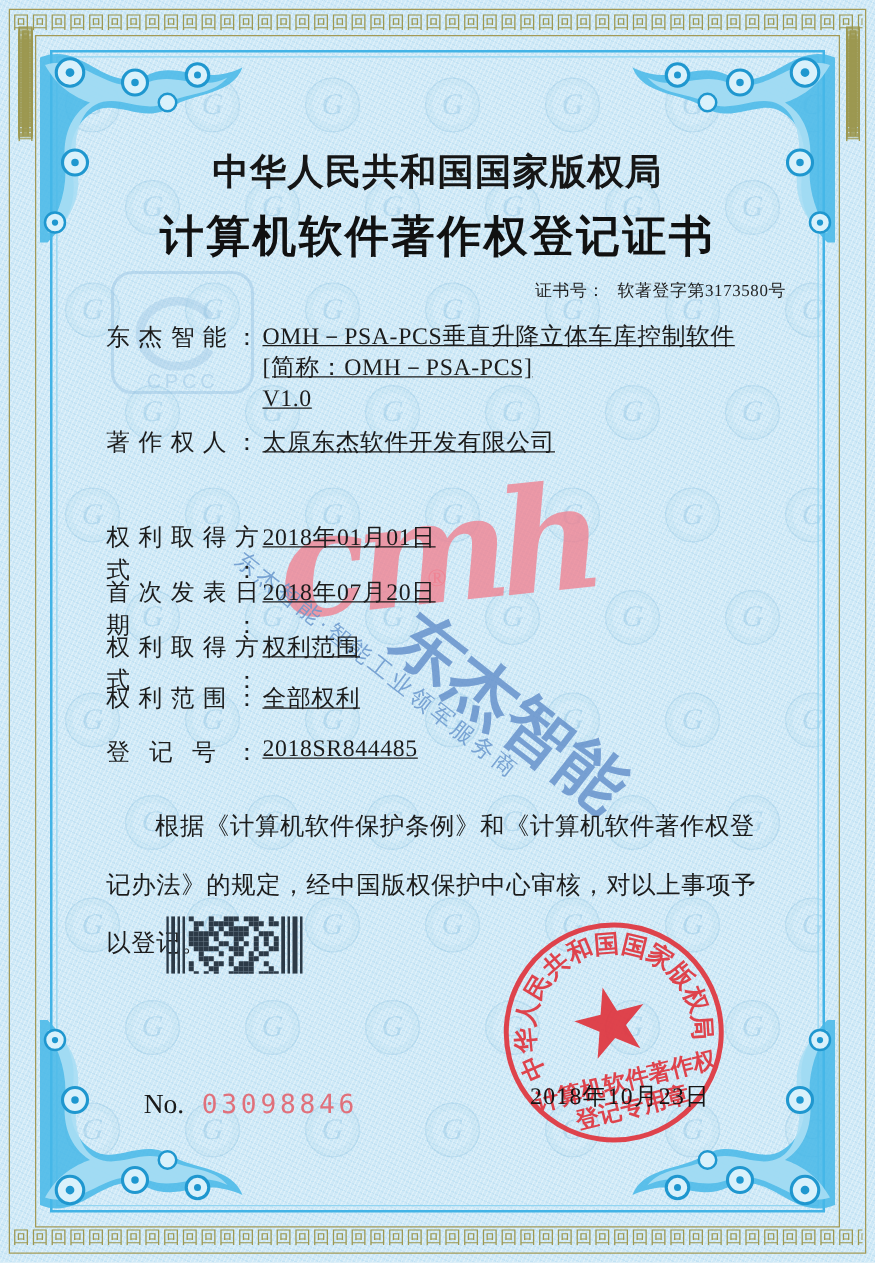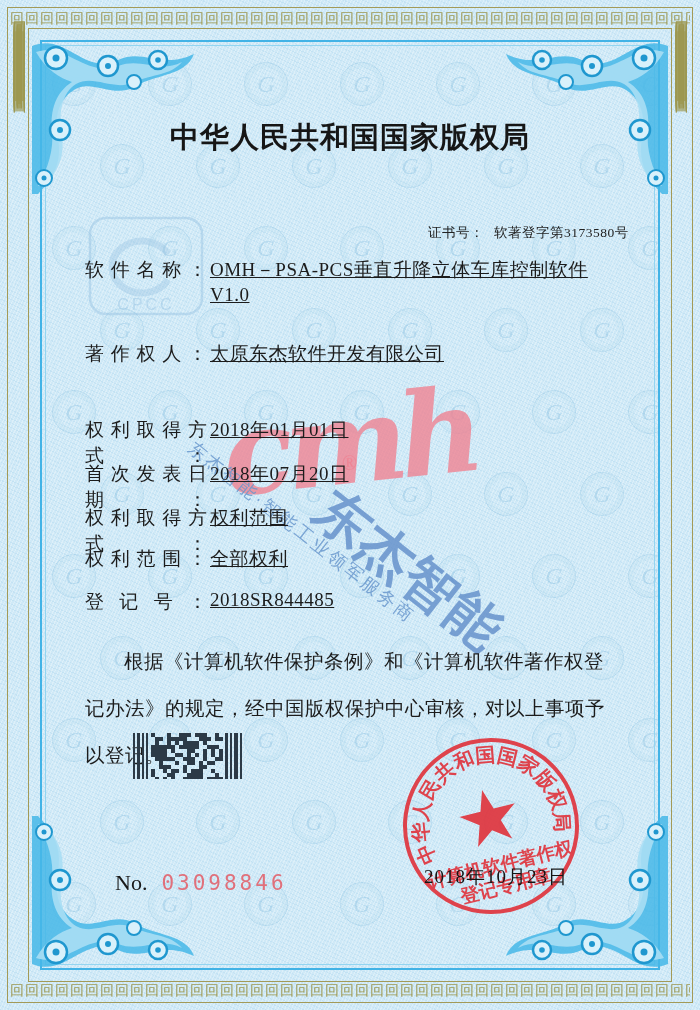--- a/index.html
+++ b/index.html
@@ -201,33 +201,35 @@
       <use href="#flourish"></use>
     </svg>
 
   <svg class="abs cpcc" viewBox="0 0 120 112">
     <rect x="4" y="4" width="112" height="96" rx="16" fill="none" stroke="#9cc6e4" stroke-width="2.5"></rect>
     <path d="M82,40 A30,26 0 1 0 82,66" fill="none" stroke="#9cc6e4" stroke-width="7" opacity=".8"></path>
     <text x="60" y="96" text-anchor="middle" font-size="16" letter-spacing="3" fill="#9cc6e4" font-family="Liberation Sans, sans-serif">CPCC</text>
   </svg>
 
   <div class="abs authority">中华人民共和国国家版权局</div>
+  <div class="abs main-title">计算机软件著作权登记证书</div>
   <div class="abs cert-no">
     <span>证书号：</span><span class="gap"></span><span>软著登字第3173580号</span>
   </div>
 
   <div class="abs wm wm-cmh">cmh</div>
   <div class="abs wm wm-reg">®</div>
   <div class="abs wm wm-tagline">东杰智能·智能工业领军服务商</div>
   <div class="abs wm wm-brand">东杰智能</div>
 
   <div class="abs row" style="top:257px">
-    <span class="label">软件名称：</span>
+    <span class="label">东杰智能：</span>
     <span class="value">
       <span class="vline">OMH－PSA-PCS垂直升降立体车库控制软件</span>
+      <span class="vline">[简称：OMH－PSA-PCS]</span>
       <span class="vline">V1.0</span>
     </span>
   </div>
   <div class="abs row" style="top:341px">
     <span class="label">著作权人：</span>
     <span class="value">太原东杰软件开发有限公司</span>
   </div>
   <div class="abs row" style="top:417px">
     <span class="label">权利取得方式：</span>
     <span class="value">2018年01月01日</span>

